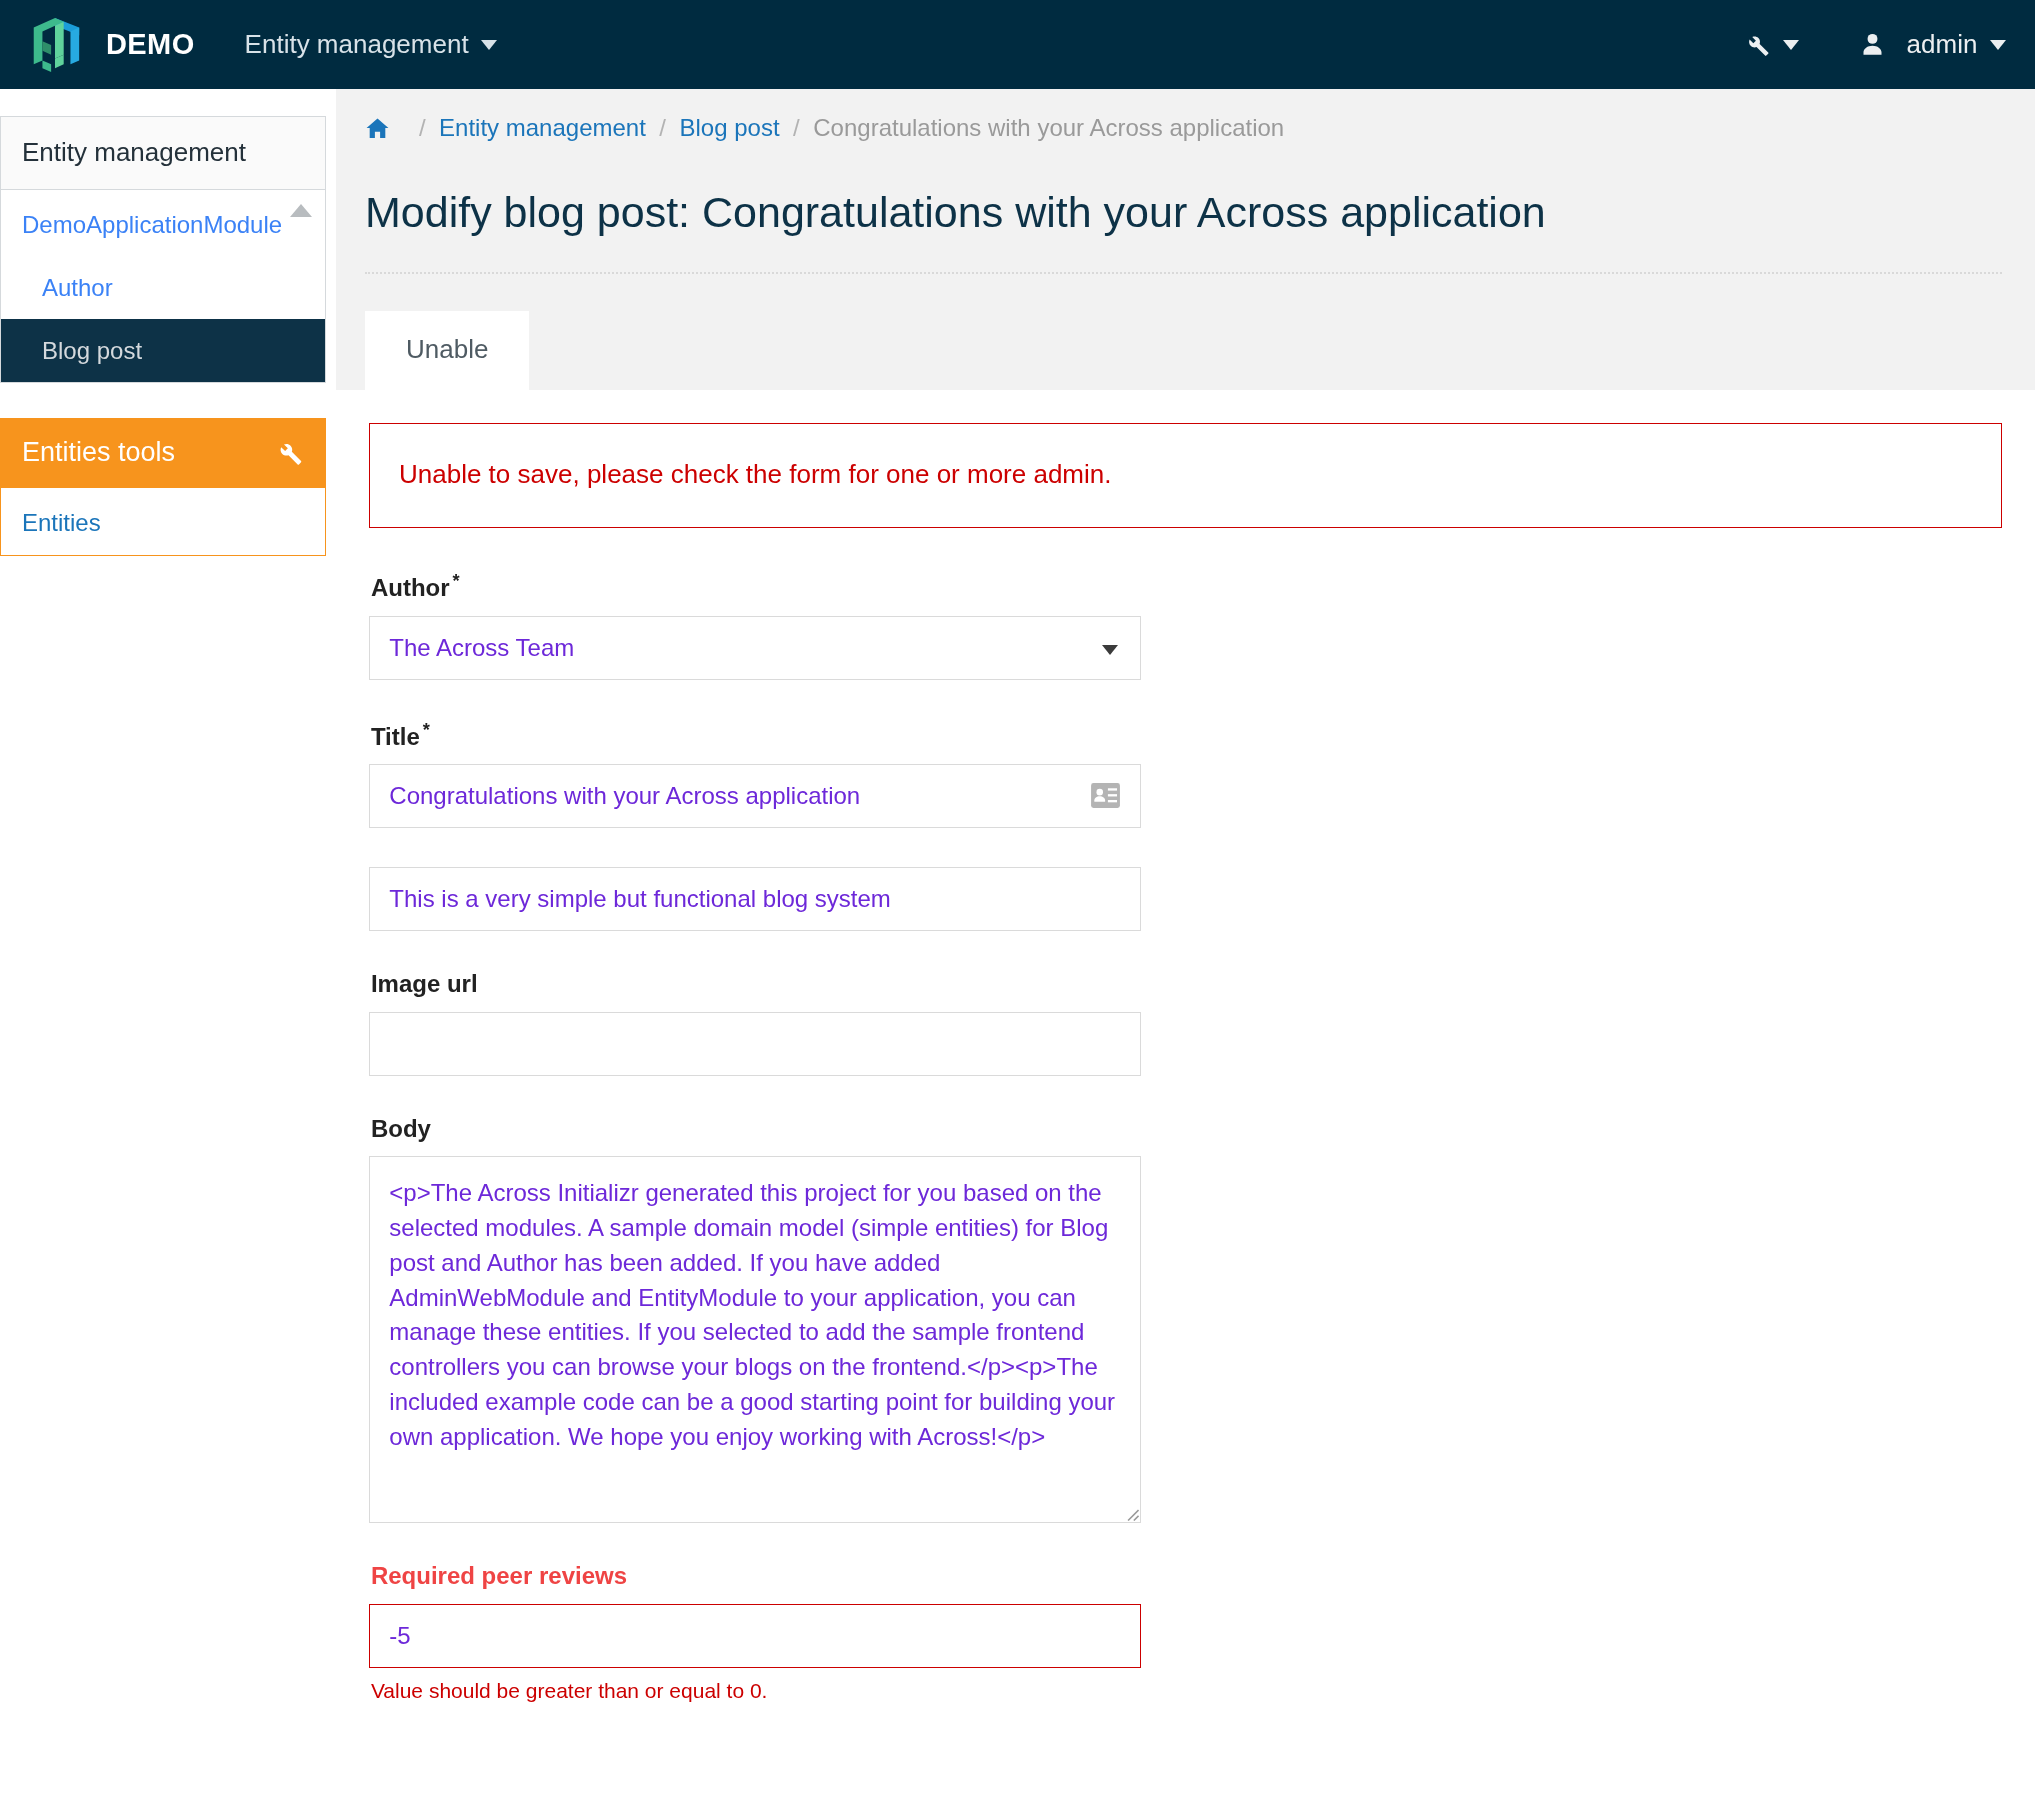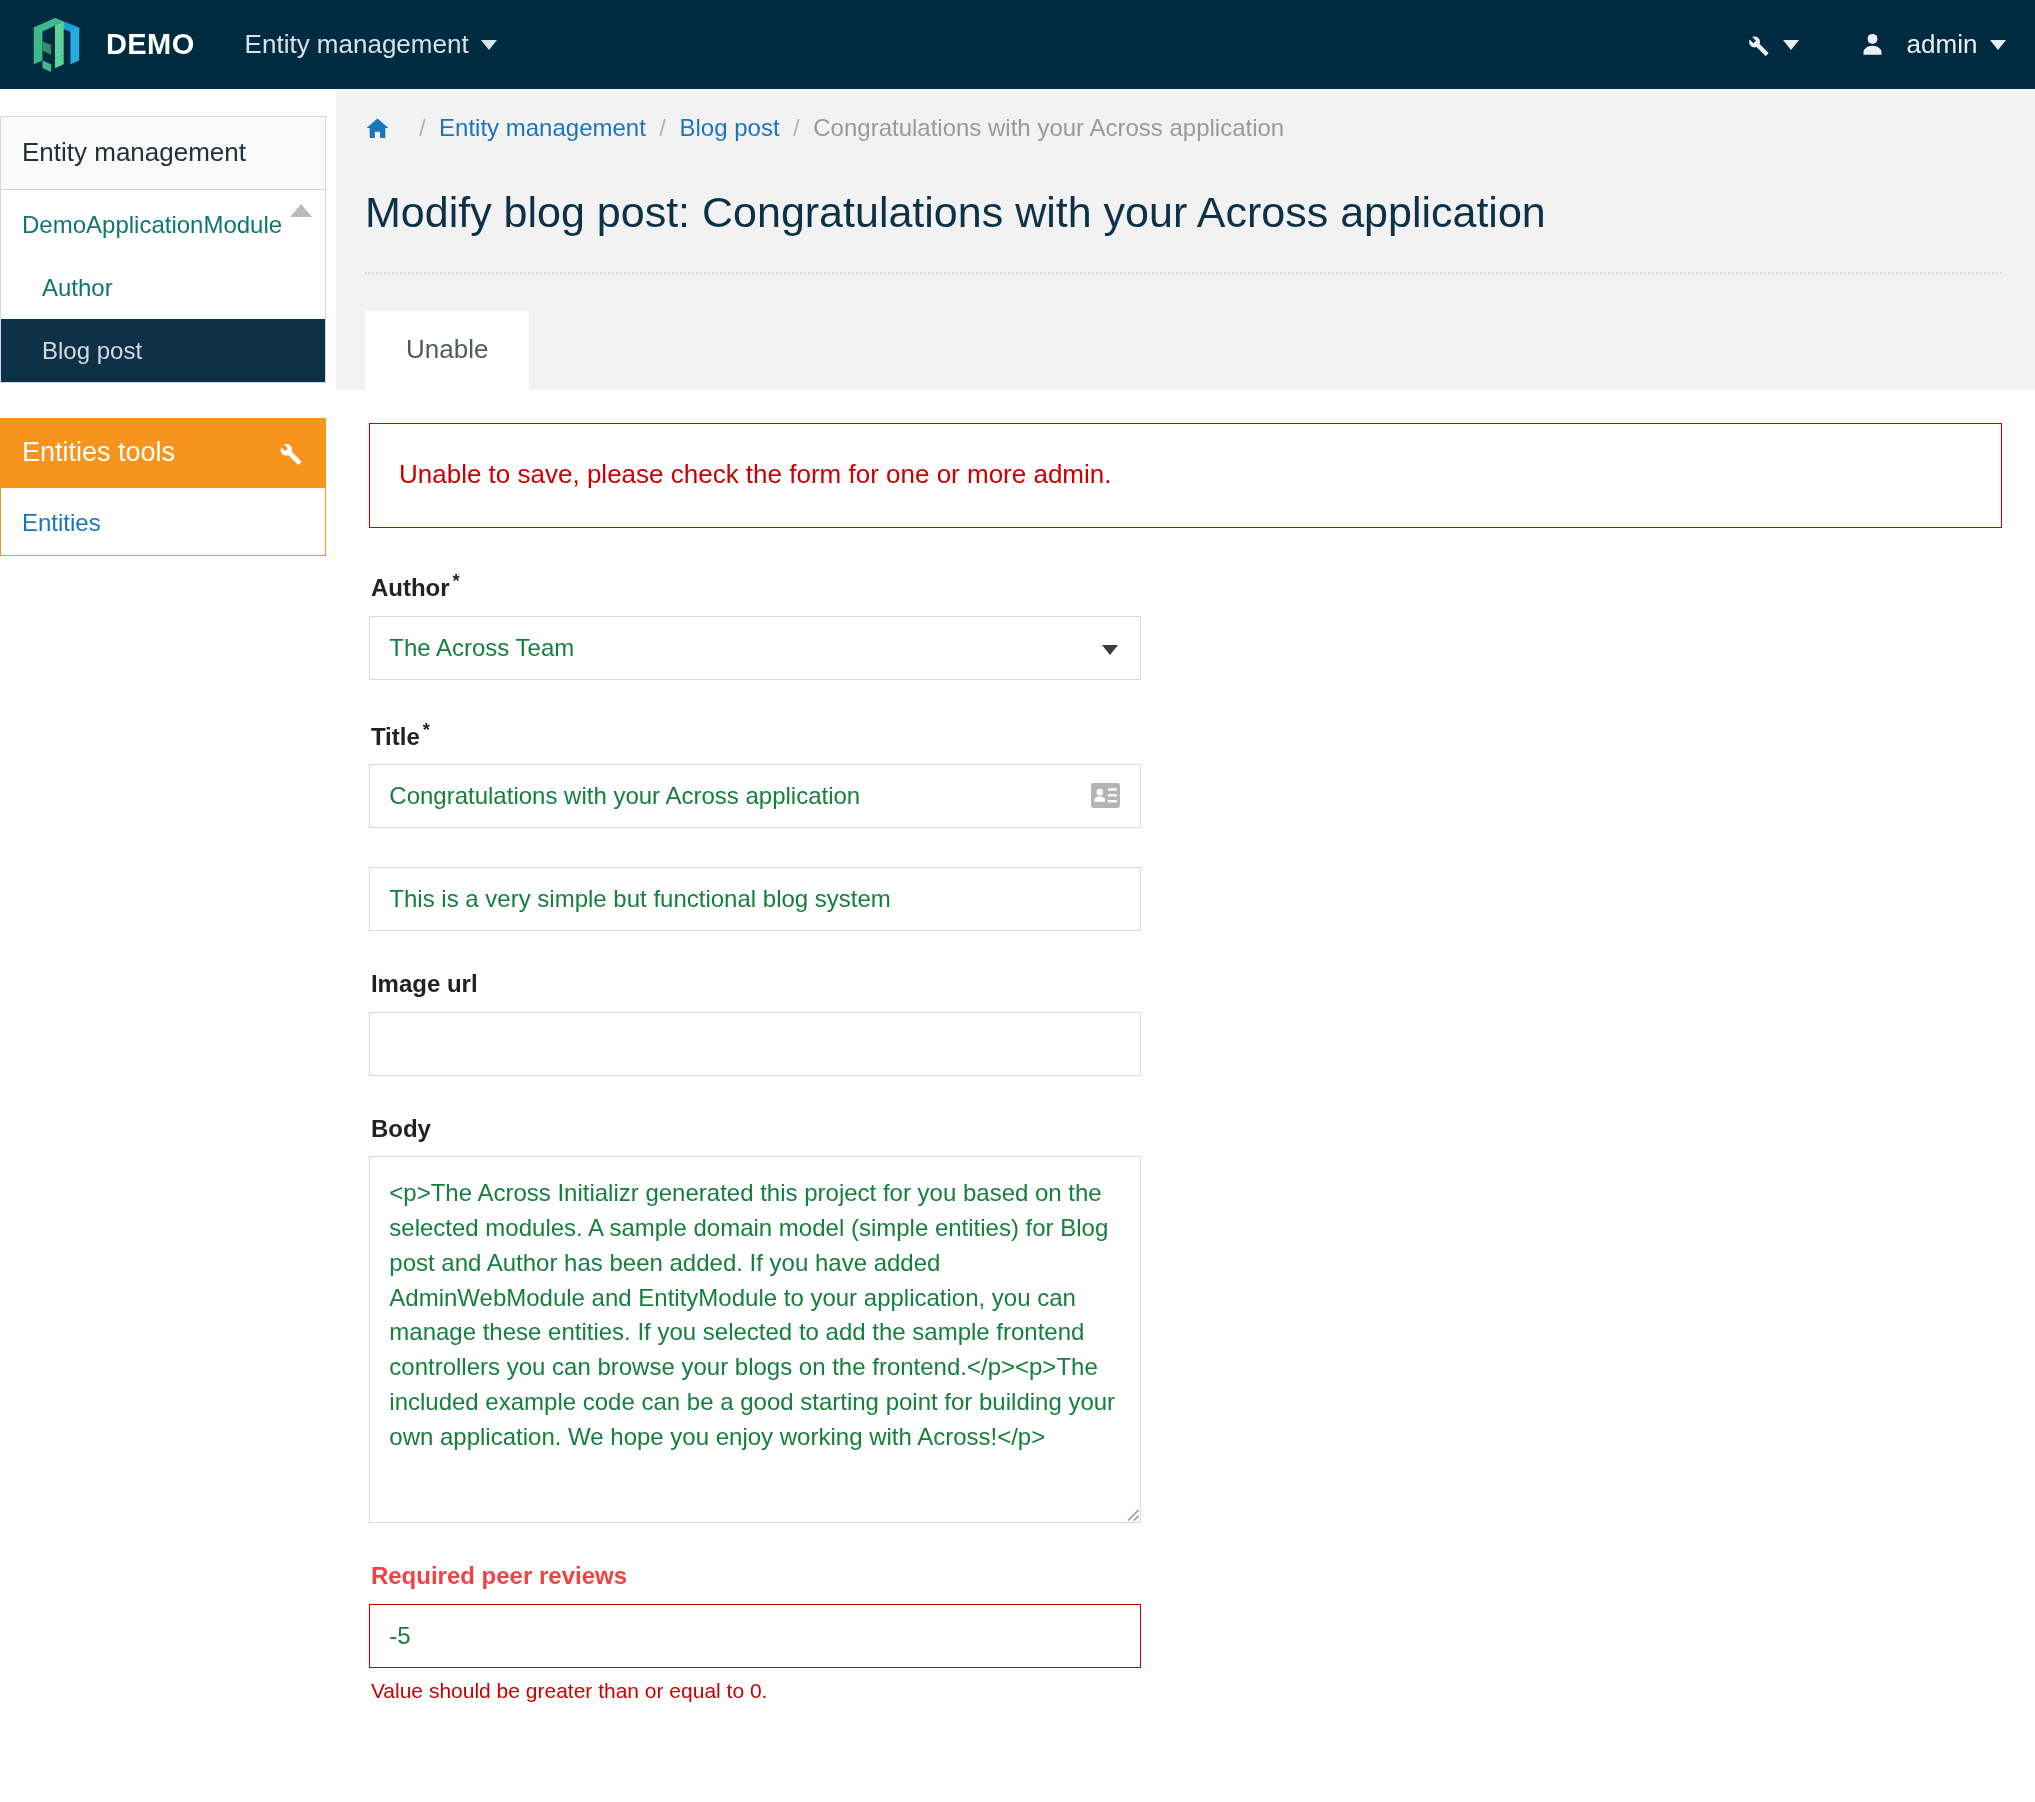--- a/index.html
+++ b/index.html
@@ -70,21 +70,21 @@
     border-bottom: 1px solid #d5d9dc;
     padding: 20px 21px 21px 21px;
     font-size: 26px;
     color: #24313a;
   }
   .panel-body { padding: 0; }
   .nav-link {
     display: block;
     padding: 17.4px 21px;
     font-size: 24px;
-    color: #0f766e;
+    color: #3b82f6;
     text-decoration: none;
     cursor: pointer;
     position: relative;
   }
   .nav-link.level-0 { padding-top: 21px; padding-bottom: 17.4px; }
   .nav-link.level-1 { padding-left: 41px; }
   .nav-link.active { background: #0d3247; color: #d4d9dd; }
   .nav-caret-up {
     position: absolute;
     right: 13.5px; top: 13.5px;
@@ -165,21 +165,21 @@
     font-weight: bold;
     color: #222222;
     margin: 0 0 13.5px 1.9px;
   }
   .req-star { color: #222; font-size: 18.3px; vertical-align: super; margin-left: 2.9px; }
   .form-control {
     width: 772px;
     height: 64px;
     border: 1px solid #dadada;
     background: #ffffff;
-    color: #15803d;
+    color: #6d28d9;
     font-size: 24px;
     font-family: "Liberation Sans", sans-serif;
     padding: 0 19.3px;
     outline: none;
     display: block;
   }
   .select-wrap { position: relative; width: 772px; }
   .select-caret {
     position: absolute;
     right: 23px; top: 29px;

